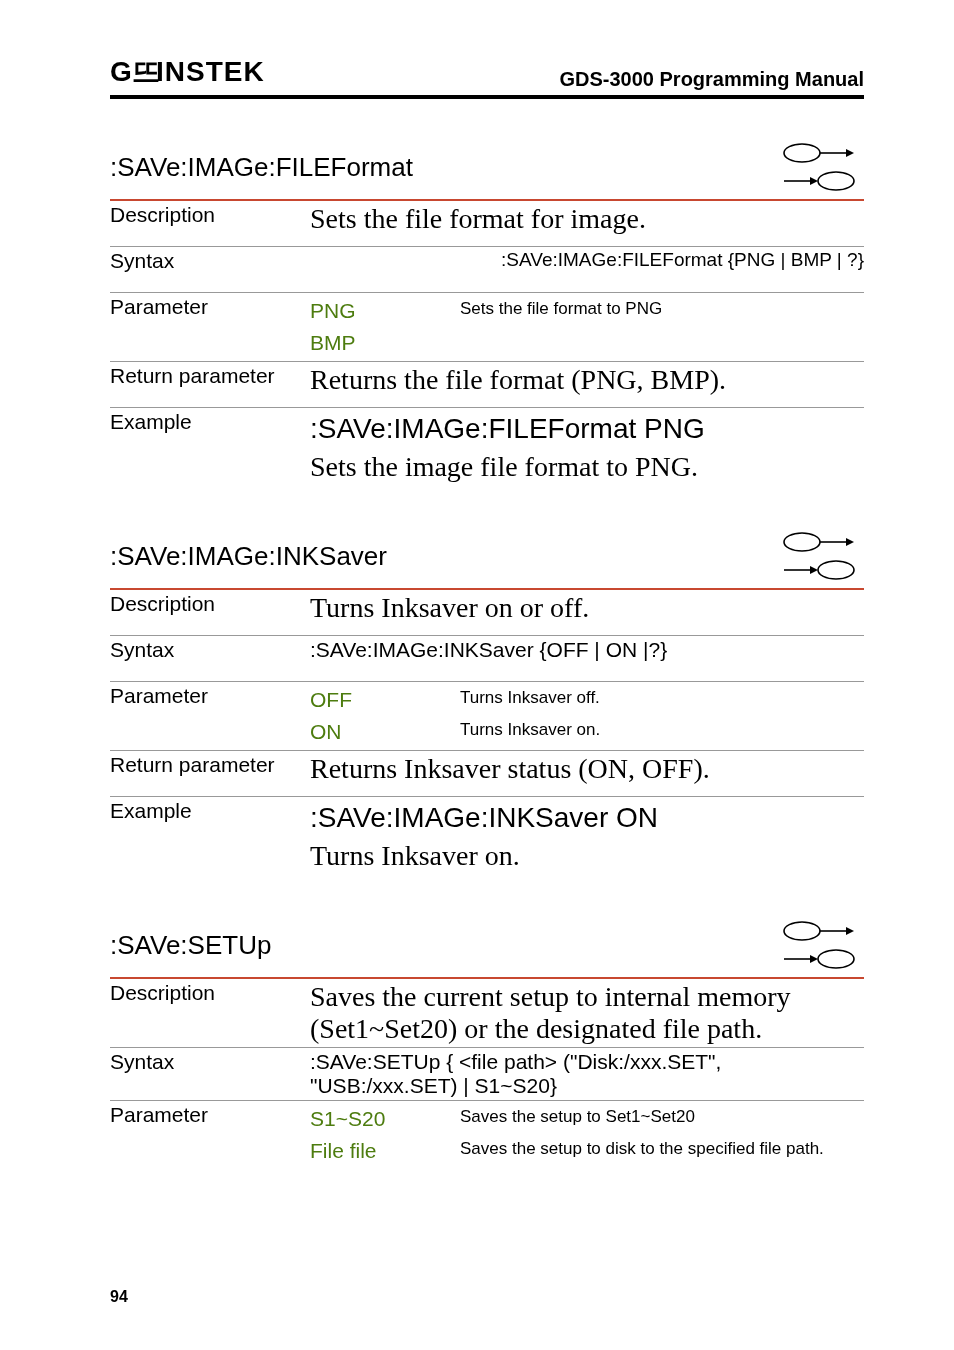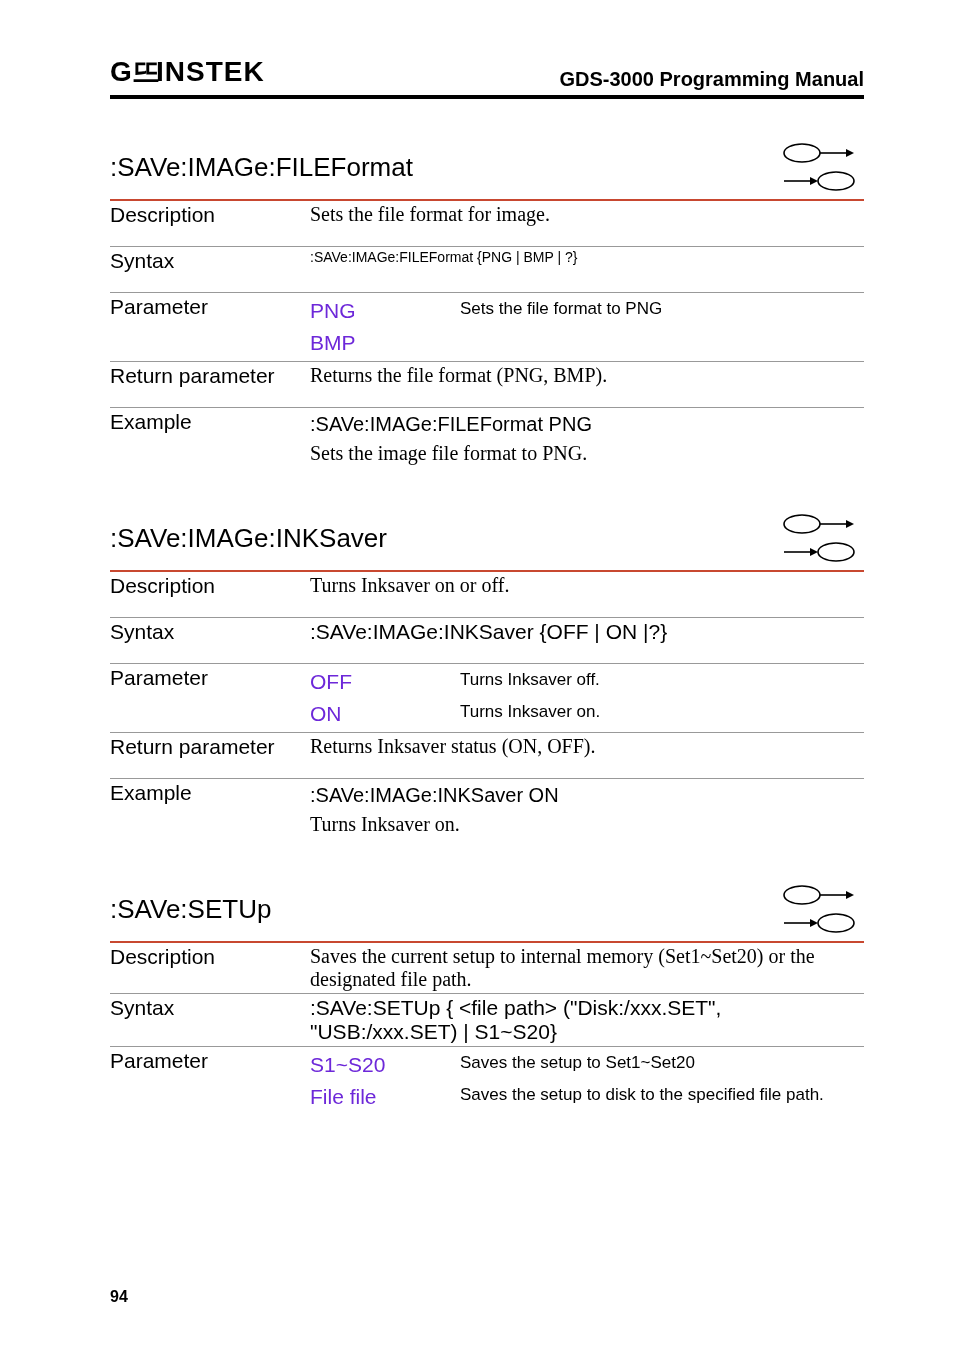--- a/index.html
+++ b/index.html
@@ -63,28 +63,28 @@
       border-bottom: none;
     }
     .col-label {
       width: 200px;
       flex-shrink: 0;
       font-family: Arial, sans-serif;
       font-size: 21px;
     }
     .col-content {
       flex: 1;
-      font-size: 20px;
+      font-size: 28px;
     }
     .col-param {
       width: 150px;
       flex-shrink: 0;
       font-family: Arial, sans-serif;
       font-size: 21px;
-      color: #6d28d9;
+      color: #4d7c0f;
     }
     .col-param-desc {
       flex: 1;
       font-family: Liberation Sans, sans-serif;
       font-size: 17px;
     }
     .serif {
       font-family: Georgia, 'Times New Roman', serif;
     }
     .sans {
@@ -134,21 +134,21 @@
     <ellipse cx="56" cy="40" rx="18" ry="9" fill="none" stroke="#000" stroke-width="1.6"></ellipse>
   </svg>
         </div>
       </div>
       <div class="row">
         <div class="col-label">Description</div>
         <div class="col-content serif">Sets the file format for image.</div>
       </div>
       <div class="row">
         <div class="col-label">Syntax</div>
-        <div class="col-content sans" style="font-size: 14px;">:SAVe:IMAGe:FILEFormat {PNG | BMP | ?}</div>
+        <div class="col-content sans" style="font-size: 19px; text-align: right;">:SAVe:IMAGe:FILEFormat {PNG | BMP | ?}</div>
       </div>
       <div class="row">
         <div class="col-label">Parameter</div>
         <div class="param-block">
           <div class="row-inner">
             <div class="col-param">PNG</div>
             <div class="col-param-desc">Sets the file format to PNG</div>
           </div>
           <div class="row-inner">
             <div class="col-param">BMP</div>

